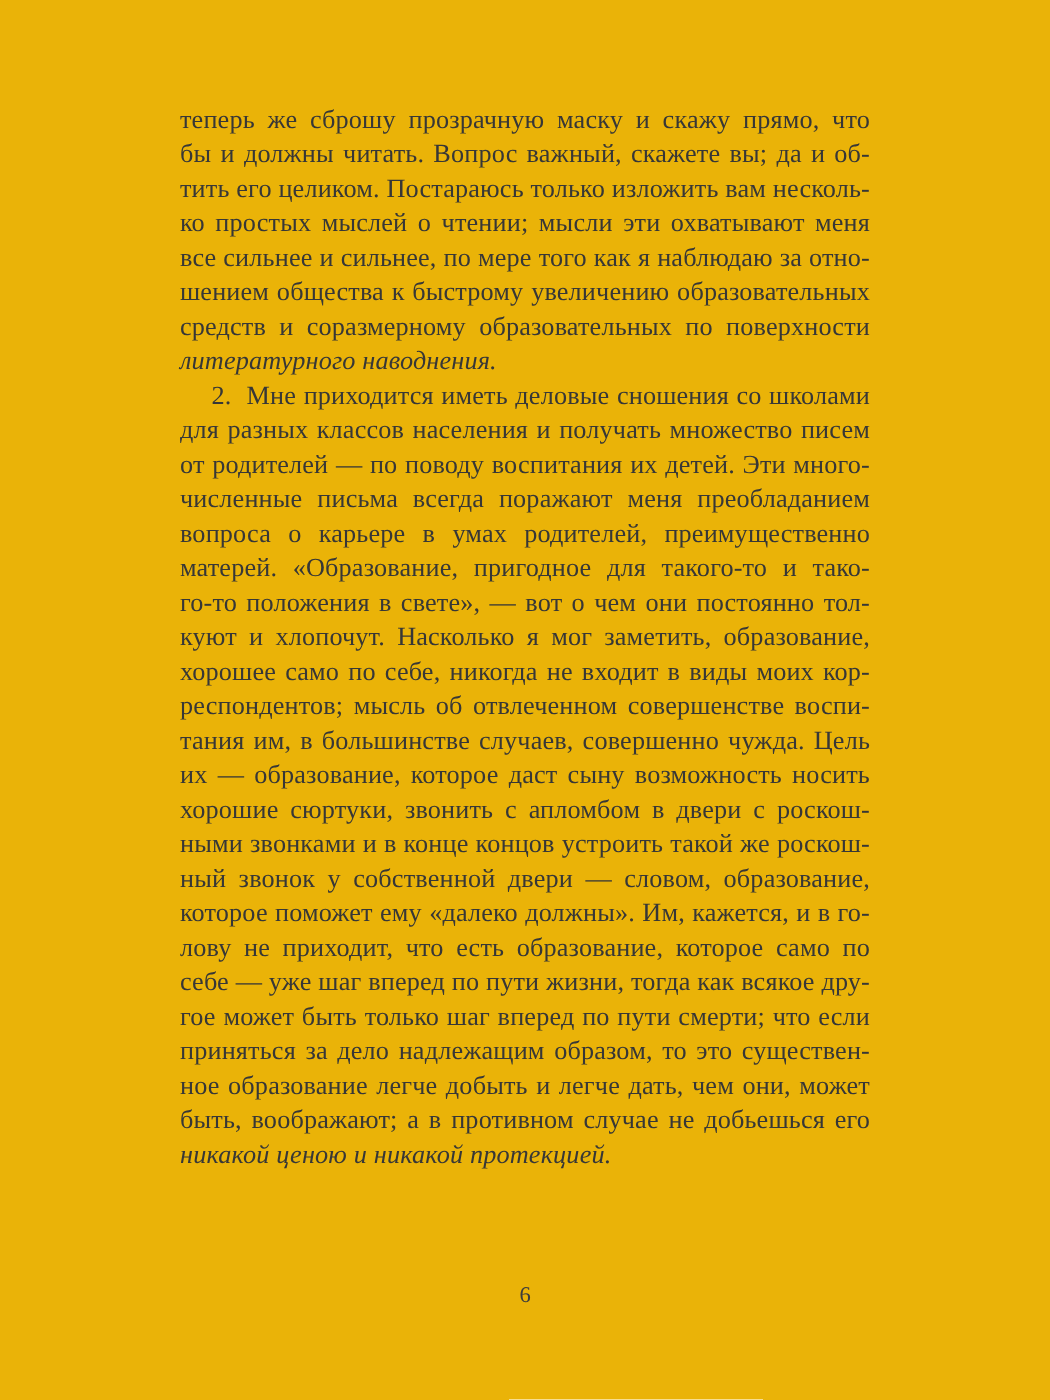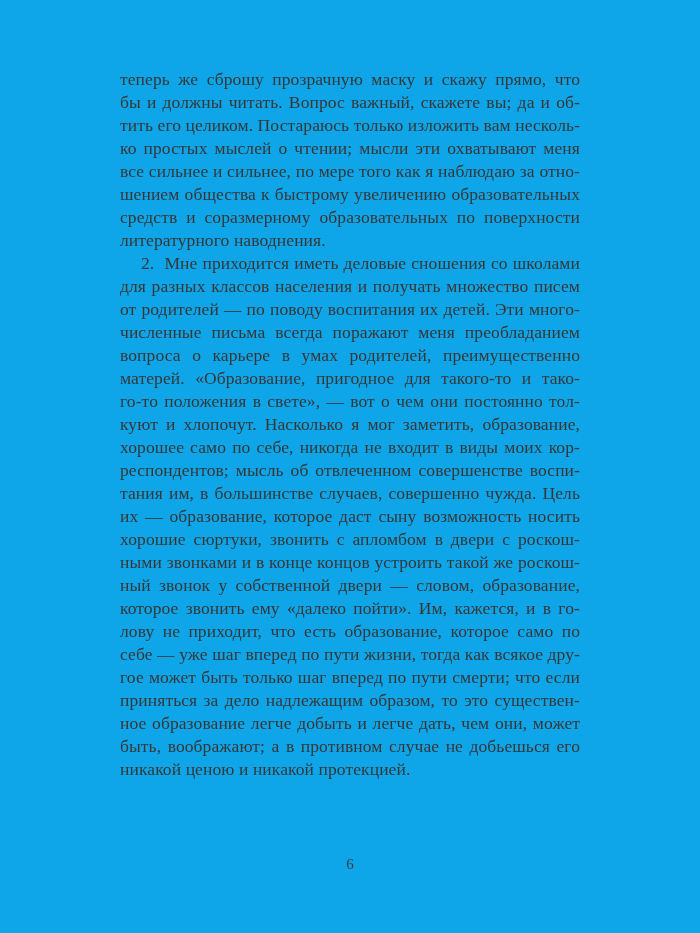--- a/index.html
+++ b/index.html
@@ -4,21 +4,21 @@
 <style>
   html, body {
     margin: 0;
     padding: 0;
     background: #ffffff;
   }
   .page {
     position: relative;
     width: 700px;
     height: 933px;
-    background: #0ea5e9;
+    background: #eab308;
     overflow: hidden;
     font-family: "Liberation Serif", "DejaVu Serif", serif;
     color: #373737;
   }
   .text-block {
     position: absolute;
     left: 120px;
     top: 68px;
     width: 460px;
     font-size: 17.5px;
@@ -30,20 +30,21 @@
     padding: 0;
   }
   .line {
     text-align: justify;
     text-align-last: justify;
     white-space: nowrap;
     height: 23px;
   }
   .line.last {
     text-align-last: left;
+    font-style: italic;
   }
   .line.first-indent {
     padding-left: 21px;
   }
   .page-number {
     position: absolute;
     top: 853px;
     left: 120px;
     width: 460px;
     text-align: center;
@@ -76,21 +77,21 @@
         <div class="line">матерей. «Образование, пригодное для такого-то и тако-</div>
         <div class="line">го-то положения в свете», — вот о чем они постоянно тол-</div>
         <div class="line">куют и хлопочут. Насколько я мог заметить, образование,</div>
         <div class="line">хорошее само по себе, никогда не входит в виды моих кор-</div>
         <div class="line">респондентов; мысль об отвлеченном совершенстве воспи-</div>
         <div class="line">тания им, в большинстве случаев, совершенно чужда. Цель</div>
         <div class="line">их — образование, которое даст сыну возможность носить</div>
         <div class="line">хорошие сюртуки, звонить с апломбом в двери с роскош-</div>
         <div class="line">ными звонками и в конце концов устроить такой же роскош-</div>
         <div class="line">ный звонок у собственной двери — словом, образование,</div>
-        <div class="line">которое звонить ему «далеко пойти». Им, кажется, и в го-</div>
+        <div class="line">которое поможет ему «далеко должны». Им, кажется, и в го-</div>
         <div class="line">лову не приходит, что есть образование, которое само по</div>
         <div class="line">себе — уже шаг вперед по пути жизни, тогда как всякое дру-</div>
         <div class="line">гое может быть только шаг вперед по пути смерти; что если</div>
         <div class="line">приняться за дело надлежащим образом, то это существен-</div>
         <div class="line">ное образование легче добыть и легче дать, чем они, может</div>
         <div class="line">быть, воображают; а в противном случае не добьешься его</div>
         <div class="line last">никакой ценою и никакой протекцией.</div>
       </div>
     </div>
   <div class="page-number">6</div>

